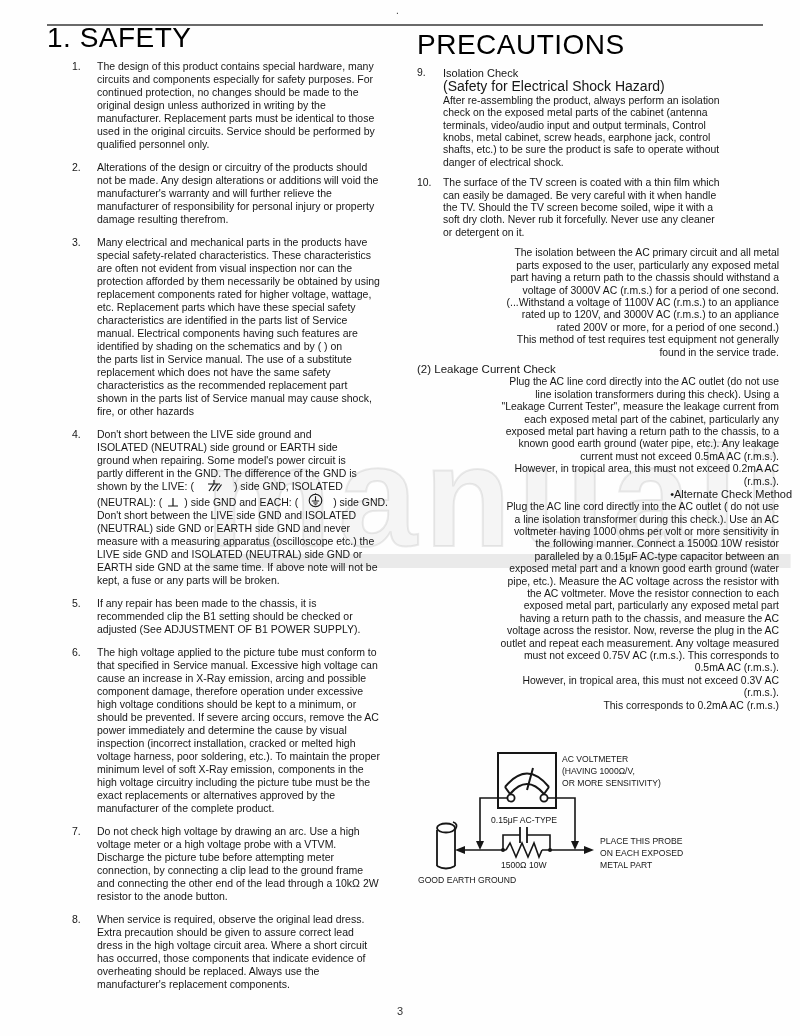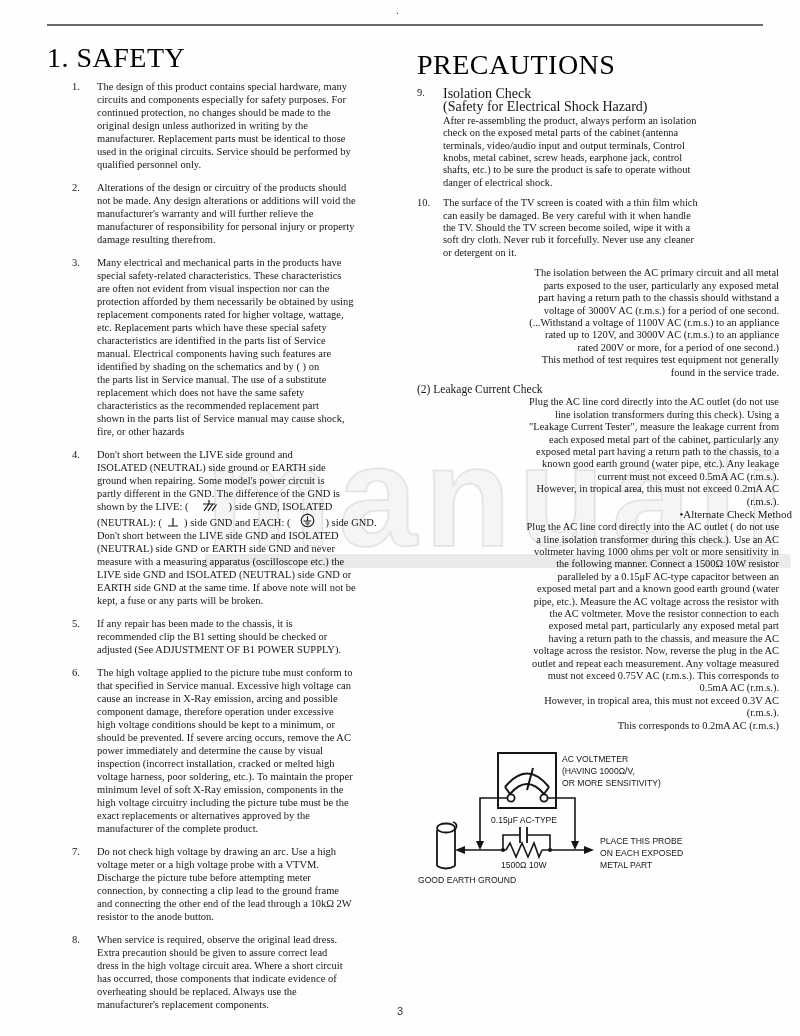--- a/index.html
+++ b/index.html
@@ -9,37 +9,37 @@
   }
   .top-dot { position:absolute; left:396px; top:5px; font-size:10px; color:#333; }
   .top-rule { position:absolute; left:47px; top:24px; width:716px; height:2px; background:#6a6a6a; }
   .watermark {
     position:absolute; left:205px; top:415px; z-index:0;
     font-size:142px; font-weight:700; letter-spacing:7px;
     color:rgba(128,128,128,0.07);
     -webkit-text-stroke:2px rgba(128,128,128,0.16);
     pointer-events:none; user-select:none;text-decoration:underline;
   }
-  .col { position:absolute; top:42px; z-index:1;font-family:Liberation Serif, serif; }
+  .col { position:absolute; top:22px; z-index:1; }
   .col-left  { left:47px;  width:366px; }
   .col-right { left:417px; width:375px;margin-top:7px; }
   .sec-title { font-size:28px; line-height:32px; font-weight:400; letter-spacing:0.5px; color:#000; margin:0 0 6px 0; }
   
   .l-item { display:flex; margin-bottom:10px; font-size:10.5px; line-height:13px; }
   .l-item .num { flex:none; width:50px; padding-left:25px; box-sizing:border-box; }
   .l-item .body { width:318px; white-space:pre-line; }
   .gnd-sym { vertical-align:-2px; }
   .sym-live { margin:0 12px; }
   .sym-neutral { margin:0 4px; }
   .sym-earth { margin:0 10px; }
   
   .r-item { display:flex; margin-bottom:8px; font-size:10.4px; line-height:12.4px; }
   .r-item .num { flex:none; width:26px; }
   .r-item .rbody { width:336px; white-space:pre-line; }
-  .r-head { font-size:14px; line-height:13px; }
+  .r-head { font-size:11px; line-height:13px; }
   .r-sub  { font-size:14px; line-height:12.4px; }
   .r-sec { margin-bottom:4px; font-size:10.4px; line-height:12.4px; }
   .sec-head { font-size:11.5px; line-height:13.5px; }
   .sec-body { margin-left:26px; width:336px; white-space:pre-line;text-align:right; }
   .alt-head { margin-left:13px; font-size:11px; line-height:13px;text-align:right; }
   .diagram { position:absolute; left:410px; top:738px; z-index:1; }
   .diagram svg text { font-family:"Liberation Sans", sans-serif; font-size:8.6px; fill:#161616; }
   .page-number { position:absolute; left:0; top:1005px; width:800px; text-align:center; font-size:11px; color:#333; z-index:1; }
 </style>
 </head>

